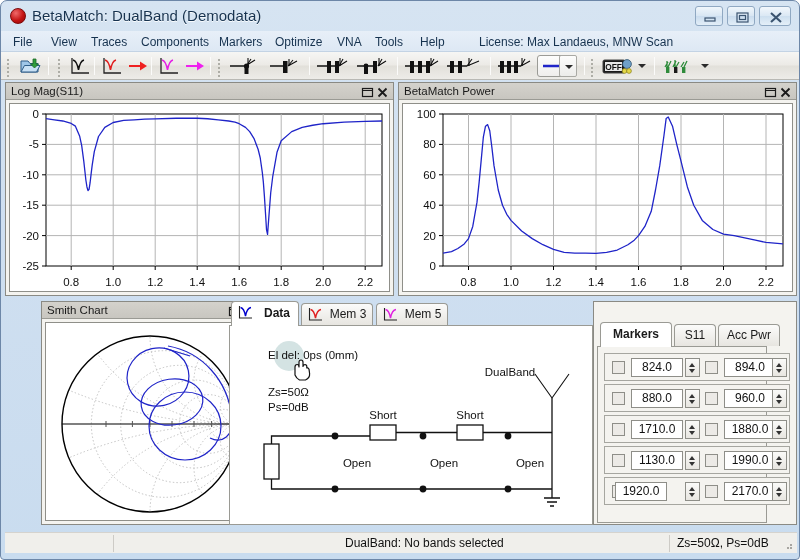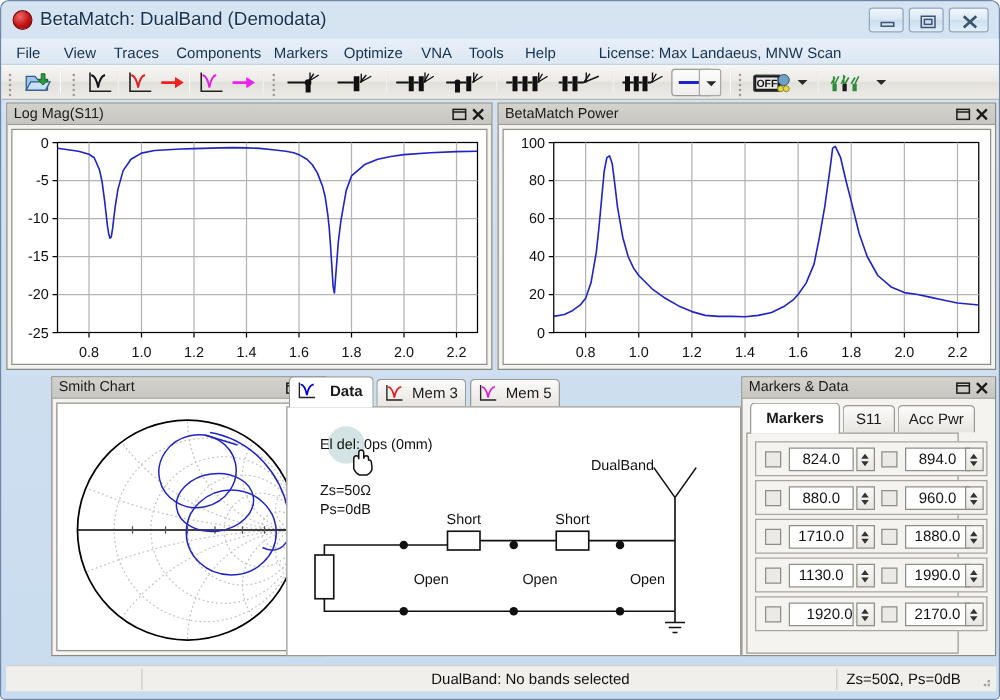--- a/index.html
+++ b/index.html
@@ -615,21 +615,21 @@
         <span class="tico">
           <svg width="16" height="15" viewBox="0 0 16 15">
             <path d="M1.5 1 L1.5 13 L14 13" stroke="#222" stroke-width="1.1" fill="none"></path>
             <path d="M2.5 2.5 Q6 3 7.5 11 Q9 3 13 2.5" stroke="#e020e0" stroke-width="1.4" fill="none"></path>
           </svg>
         </span>
         <span class="tlabel" style="padding-left:22px;">Mem 5</span>
       </div>
     </div>
 
-    <div id="schem-body" style="position:absolute; left:0; top:24px; width:364px; height:200px; background:#ffffff; border:1px solid #9a9a94;">
+    <div id="schem-body" style="position:absolute; left:0; top:24px; width:364px; height:200px; background:#ffffff; border:1px solid #9a9a94;padding-left:12px;">
       <svg width="362" height="198" viewBox="0 0 362 198">
 
         <circle cx="47" cy="30" r="15" fill="#9fc2c2" opacity="0.45"></circle>
 
         <rect x="22" y="118" width="15" height="35" fill="#ffffff" stroke="#111" stroke-width="1.3"></rect>
 
         <path d="M29.5 118 L29.5 110 L128 110" stroke="#111" stroke-width="1.3" fill="none"></path>
 
         <path d="M29.5 153 L29.5 163 L310 163" stroke="#111" stroke-width="1.3" fill="none"></path>
 
@@ -664,34 +664,20 @@
         <text x="228" y="93" font-size="11.5" fill="#111" text-anchor="middle">Short</text>
         <text x="115" y="141" font-size="11.5" fill="#111" text-anchor="middle">Open</text>
         <text x="202" y="141" font-size="11.5" fill="#111" text-anchor="middle">Open</text>
         <text x="288" y="141" font-size="11.5" fill="#111" text-anchor="middle">Open</text>
         <text x="268" y="50" font-size="11.5" fill="#111" text-anchor="middle">DualBand</text>
       </svg>
     </div>
   </div>
 
   <div class="panel" id="p-markers" style="left:592px; top:300px; width:204px; height:224px;">
-    <div class="panel-title">
-      <div class="ptext">Markers &amp; Data</div>
-      <div class="pbtn restore">
-        <svg width="13" height="13" viewBox="0 0 13 13">
-          <rect x="1.5" y="2.5" width="10" height="8" fill="none" stroke="#1a1a1a" stroke-width="1.2"></rect>
-          <path d="M1.5 4.5 L11.5 4.5" stroke="#1a1a1a" stroke-width="1.2"></path>
-        </svg>
-      </div>
-      <div class="pbtn close">
-        <svg width="13" height="13" viewBox="0 0 13 13">
-          <path d="M2.5 2.5 L10.5 10.5 M10.5 2.5 L2.5 10.5" stroke="#1a1a1a" stroke-width="1.8"></path>
-        </svg>
-      </div>
-    </div>
 
     <div style="position:absolute; left:3px; top:20px; width:198px; height:201px;">
 
       <div class="tabstrip">
         <div class="tab active" style="left:3px; width:72px;">
           <span class="tlabel">Markers</span>
         </div>
         <div class="tab" style="left:77px; width:42px;">
           <span class="tlabel">S11</span>
         </div>
@@ -757,21 +743,21 @@
           <div class="mk-chk" style="left:100px;"></div>
           <div class="mk-val" style="left:119px;">1990.0</div>
           <div class="mk-spin" style="left:167px;">
               <div class="up"></div>
               <div class="dn"></div>
             </div>
         </div>
 
         <div class="mk-row" style="top:130px;">
           <div class="mk-chk" style="left:7px;"></div>
-          <div class="mk-val" style="left:26px;text-align:right;">1920.0</div>
+          <div class="mk-val" style="left:10px;">1920.0</div>
           <div class="mk-spin" style="left:80px;">
               <div class="up"></div>
               <div class="dn"></div>
             </div>
           <div class="mk-chk" style="left:100px;"></div>
           <div class="mk-val" style="left:119px;">2170.0</div>
           <div class="mk-spin" style="left:167px;">
               <div class="up"></div>
               <div class="dn"></div>
             </div>

